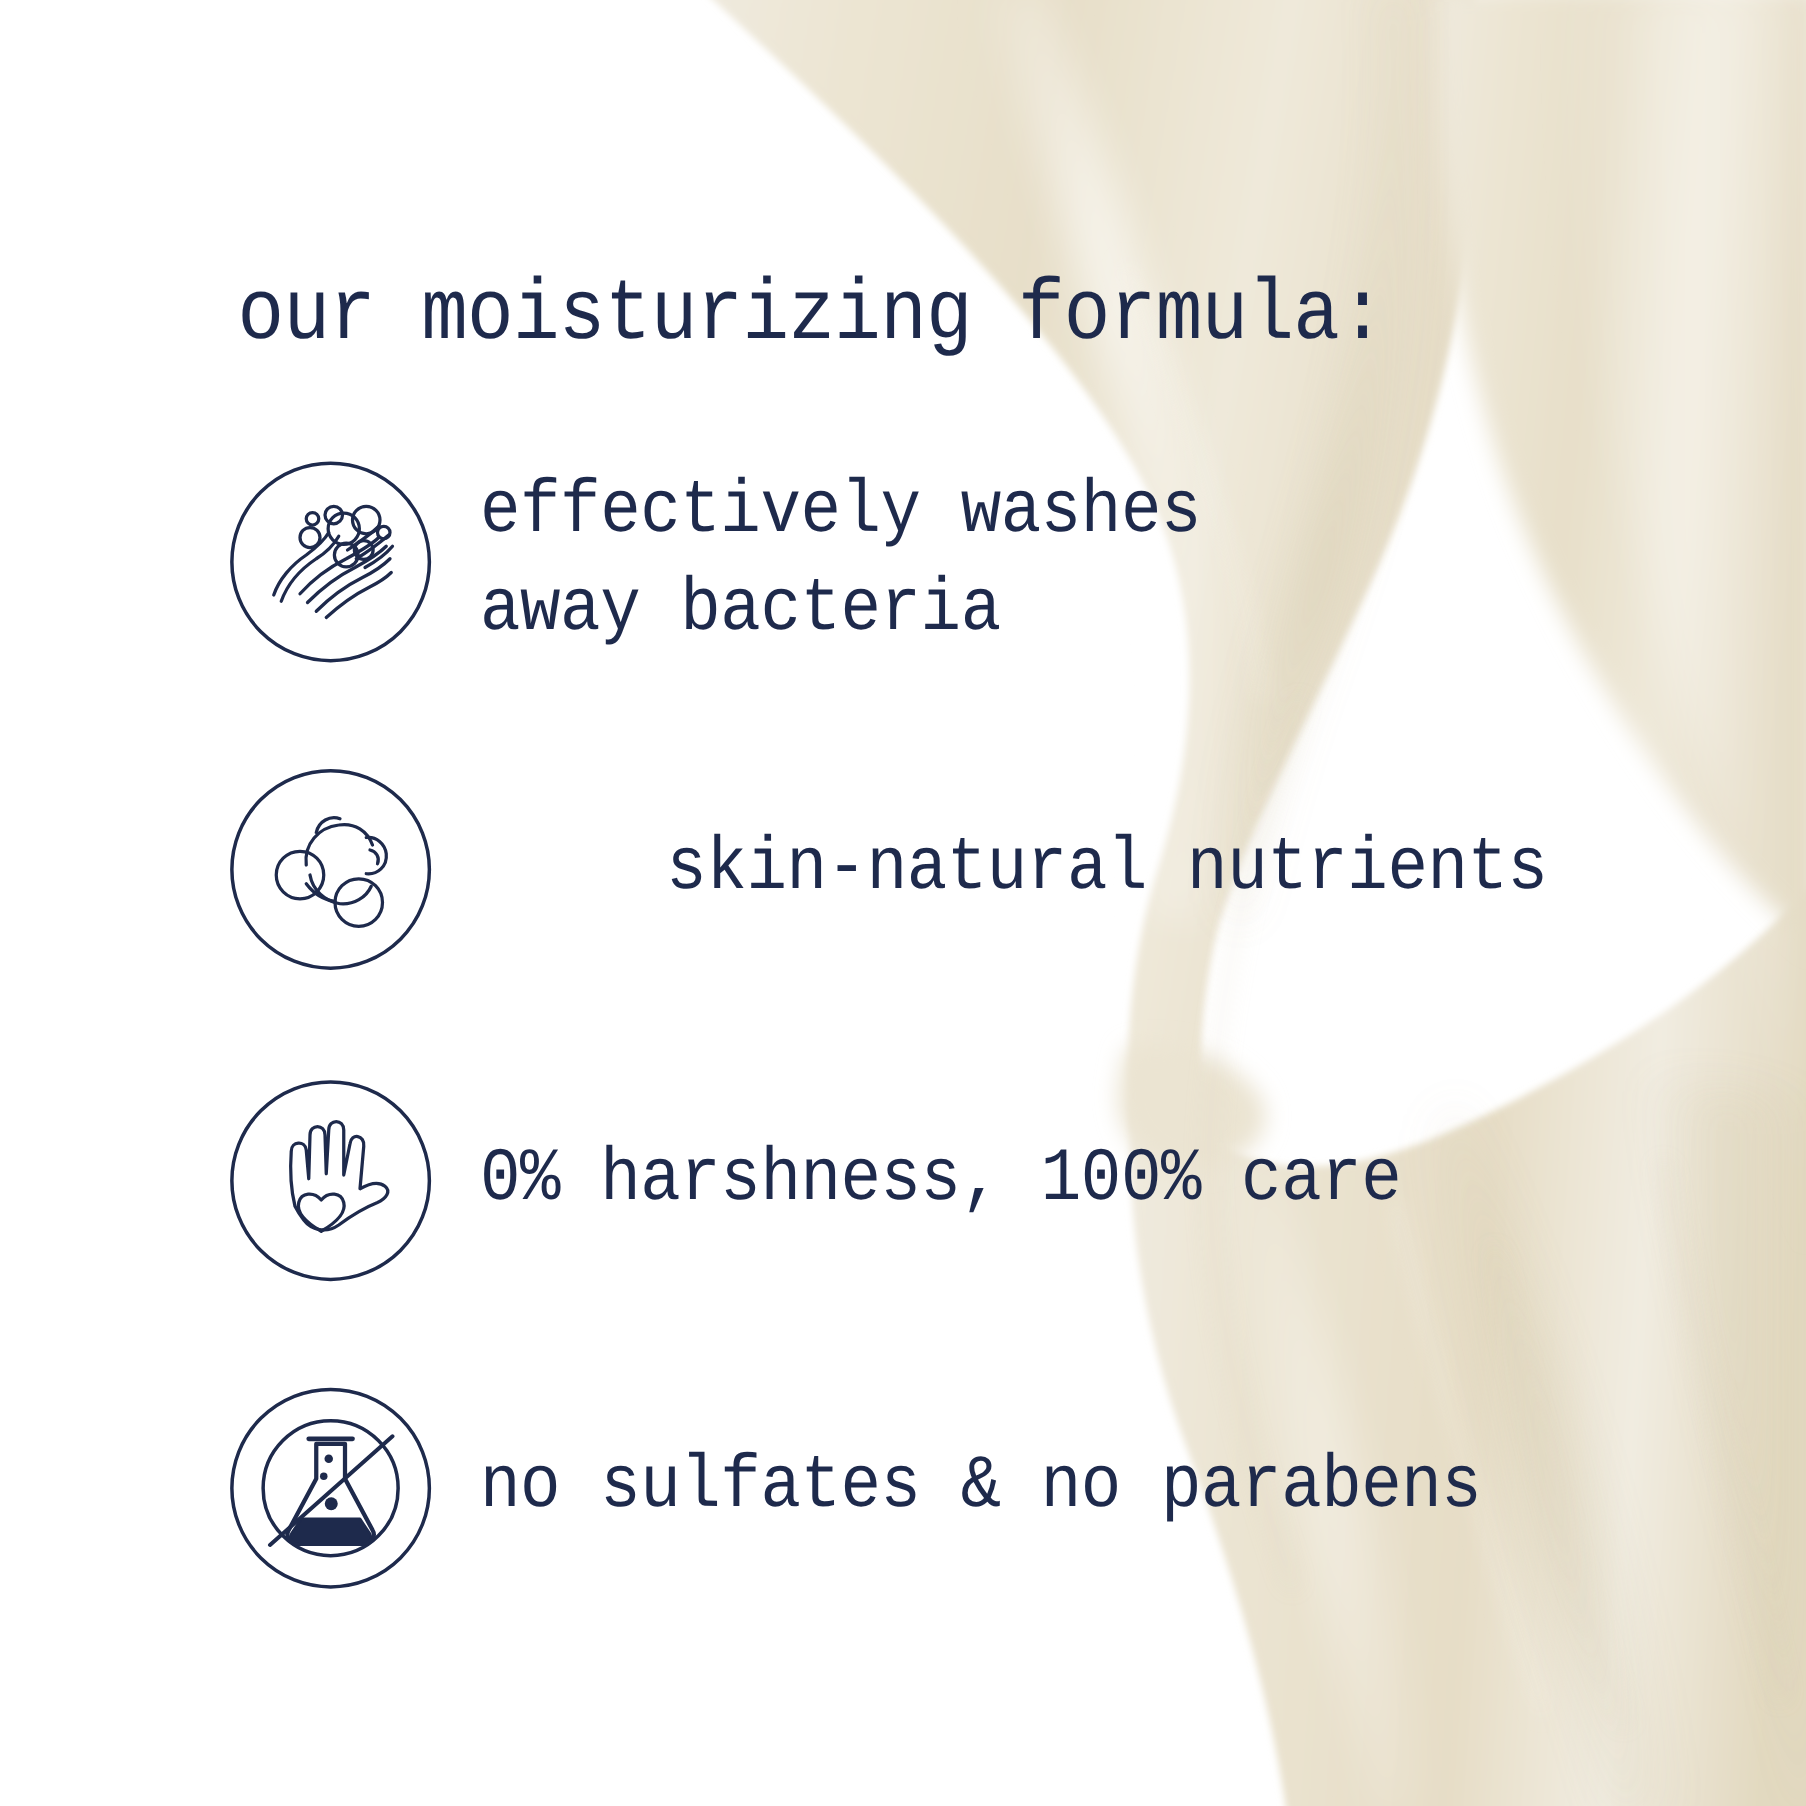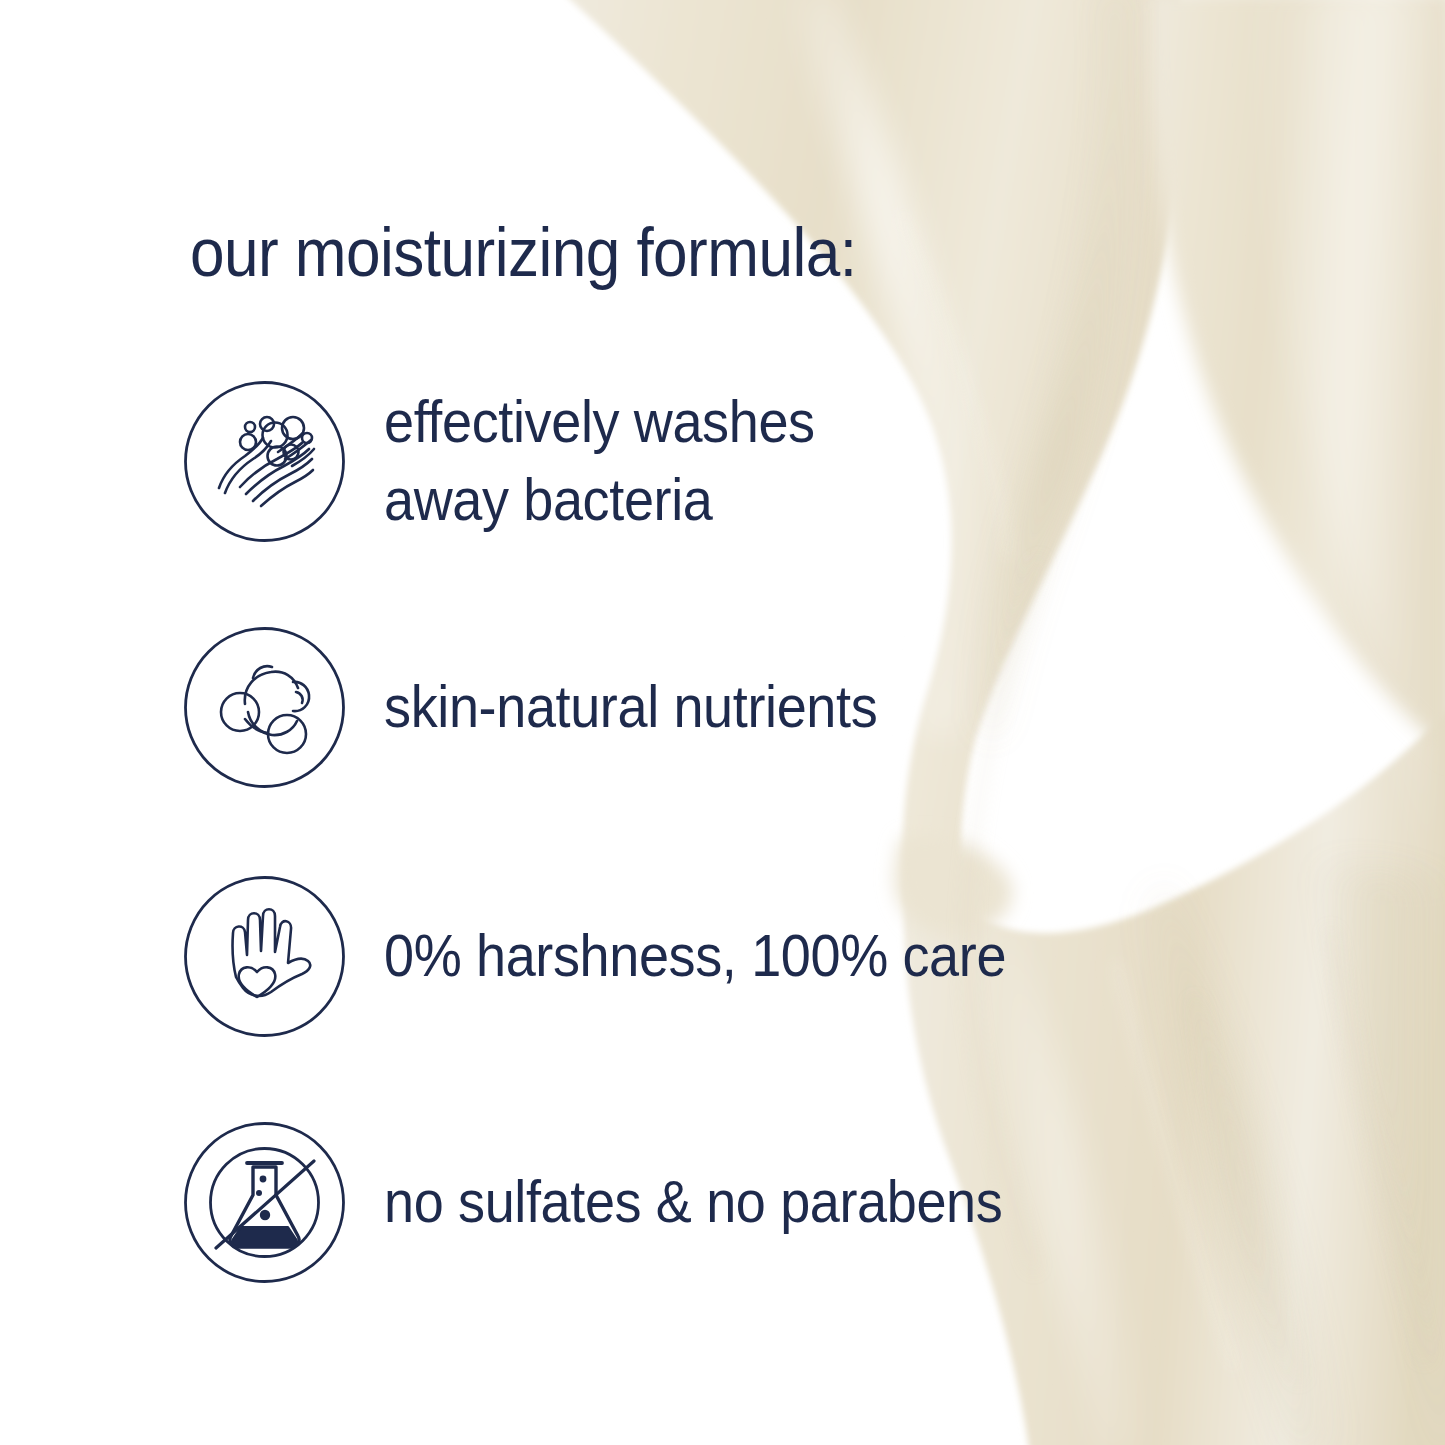--- a/index.html
+++ b/index.html
@@ -6,21 +6,21 @@
     margin: 0;
     padding: 0;
     background: #ffffff;
   }
   #page {
     position: relative;
     width: 1445px;
     height: 1445px;
     background: #ffffff;
     overflow: hidden;
-    font-family: Liberation Sans, sans-serif;
+    font-family: Liberation Mono, monospace;
   }
 
   
   #swirl-layer {
     position: absolute;
     inset: 0;
     width: 1445px;
     height: 1445px;
     z-index: 0;
     pointer-events: none;
@@ -44,35 +44,35 @@
     font-weight: 300;
     color: #1e2a4c;
     transform: scaleX(0.90);
     transform-origin: left top;
     white-space: nowrap;
   }
 
   .feature-list {
     position: absolute;
     left: 0;
-    top: 12px;
+    top: 0;
     width: 1445px;
     height: 1151px;
   }
 
   .feature-row {
     position: absolute;
     left: 183px;
     width: 1150px;
     height: 164px;
     display: flex;
     align-items: center;
   }
   .feature-row.r0 { top: 367px; }
-  .feature-row.r1 { top: 613px; }
+  .feature-row.r1 { top: 613px; text-align: right; }
   .feature-row.r2 { top: 862px; }
   .feature-row.r3 { top: 1108px; justify-content: center; }
 
   .icon-badge {
     flex: 0 0 auto;
     width: 163px;
     height: 163px;
   }
   .icon-badge svg { display: block; width: 163px; height: 163px; }
 

